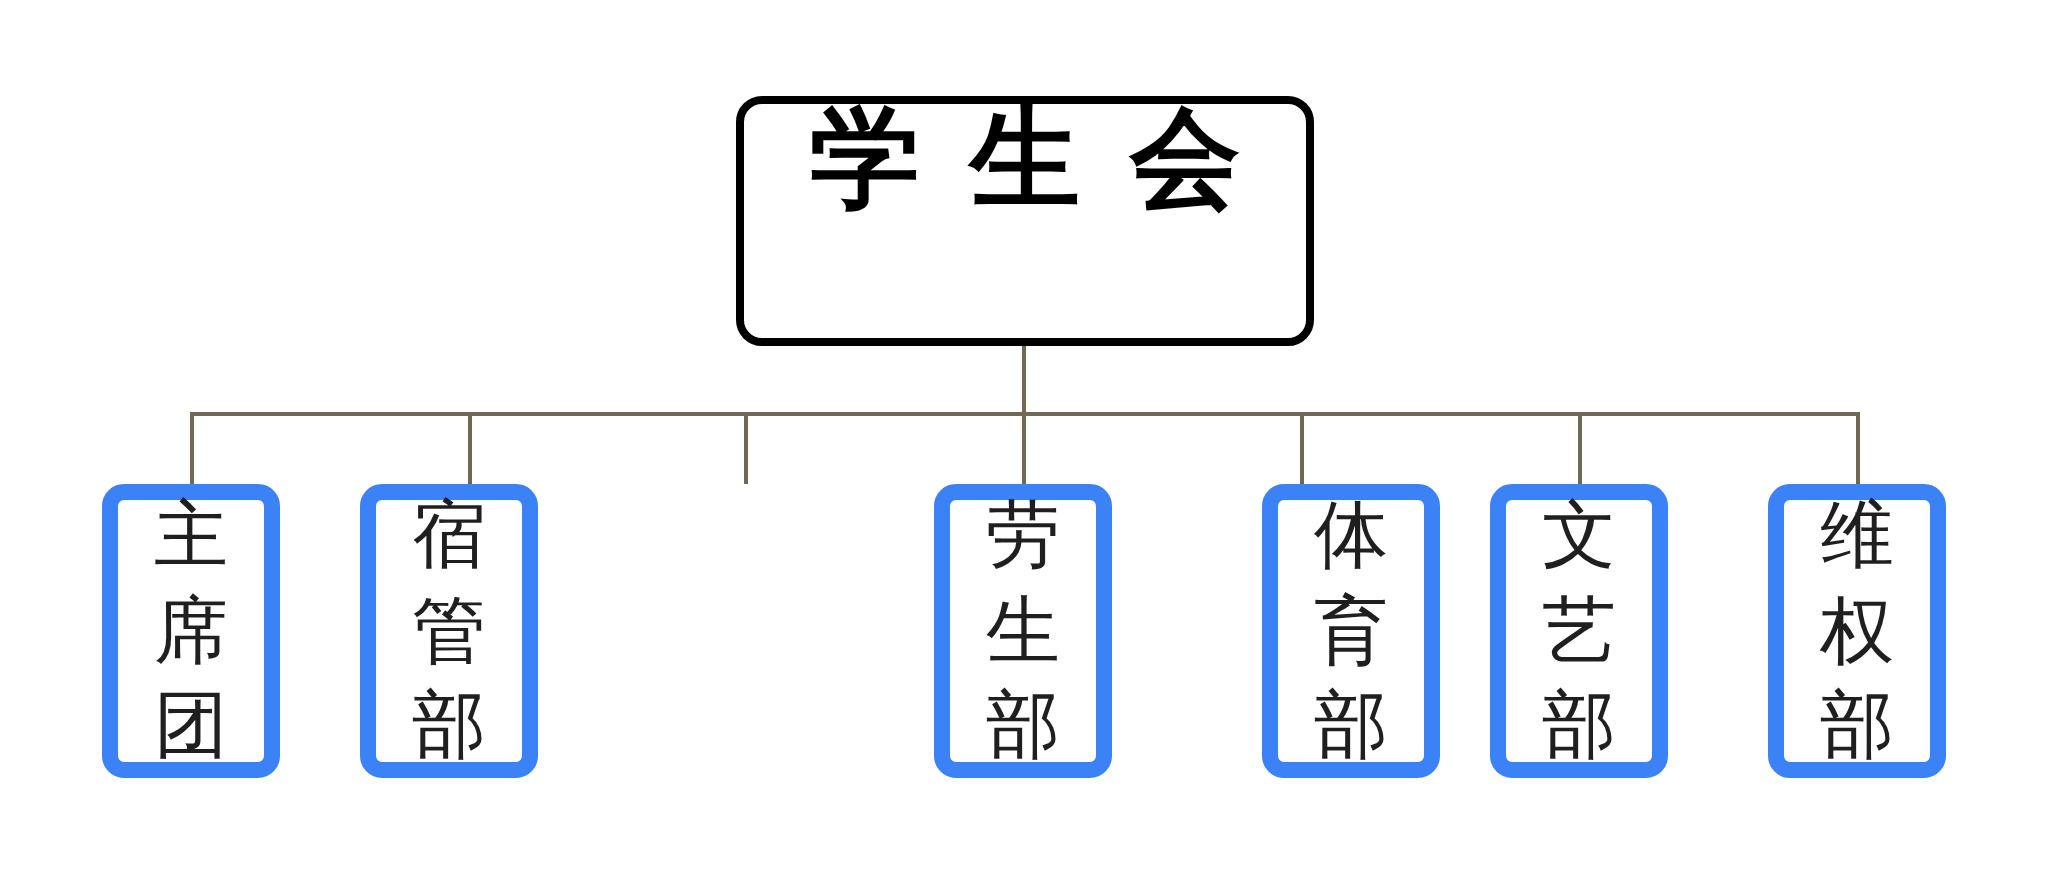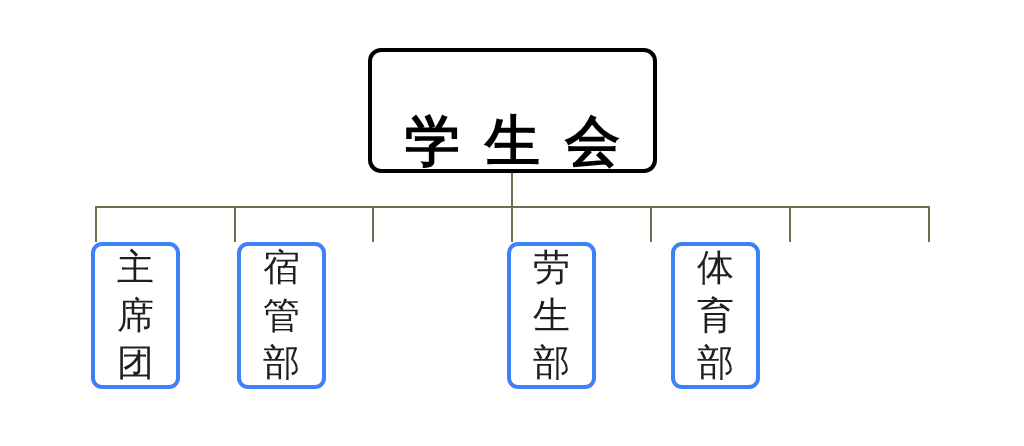--- a/index.html
+++ b/index.html
@@ -33,47 +33,46 @@
     position: absolute;
     left: 368px;
     top: 48px;
     width: 289px;
     height: 125px;
     box-sizing: border-box;
     border: 4px solid #000000;
     border-radius: 13px;
     background: #ffffff;
     display: flex;
-    align-items: flex-end;
+    align-items: flex-start;
     justify-content: center;
   }
   .root-label {
     font-size: 55px;
     font-weight: bold;
     color: #000000;
     letter-spacing: 25px;
     text-indent: 25px;
     line-height: 1;
     white-space: nowrap;
   }
 
   
   .child-node {
     position: absolute;
     top: 242px;
     width: 89px;
     height: 147px;
     box-sizing: border-box;
-    border: 4px solid #3b82f6;
+    border: 8px solid #3b82f6;
     border-radius: 11px;
     background: #ffffff;
     display: flex;
     align-items: center;
     justify-content: center;
-    margin-left: 40px;
   }
   .child-label {
     font-size: 37px;
     font-weight: normal;
     color: #1f1f1f;
     line-height: 1.28;
     text-align: center;
     writing-mode: horizontal-tb;
     white-space: normal;
     width: 40px;
@@ -96,23 +95,29 @@
   <div class="connector connector-v" style="left:234px; top:206px; height:36px;"></div>
   <div class="connector connector-v" style="left:372px; top:206px; height:36px;"></div>
   <div class="connector connector-v" style="left:511px; top:206px; height:36px;"></div>
   <div class="connector connector-v" style="left:650px; top:206px; height:36px;"></div>
   <div class="connector connector-v" style="left:789px; top:206px; height:36px;"></div>
   <div class="connector connector-v" style="left:928px; top:206px; height:36px;"></div>
 
   <div class="child-node" style="left:51px;">
     <span class="child-label">主席团</span>
   </div>
-  <div class="child-node" style="left:197px;">
+  <div class="child-node" style="left:180px;">
     <span class="child-label">宿管部</span>
   </div>
   <div class="child-node" style="left:467px;">
     <span class="child-label">劳生部</span>
   </div>
   <div class="child-node" style="left:631px;">
     <span class="child-label">体育部</span>
   </div>
+  <div class="child-node" style="left:745px;">
+    <span class="child-label">文艺部</span>
+  </div>
+  <div class="child-node" style="left:884px;">
+    <span class="child-label">维权部</span>
+  </div>
 
 </div>
 
 </body></html>

